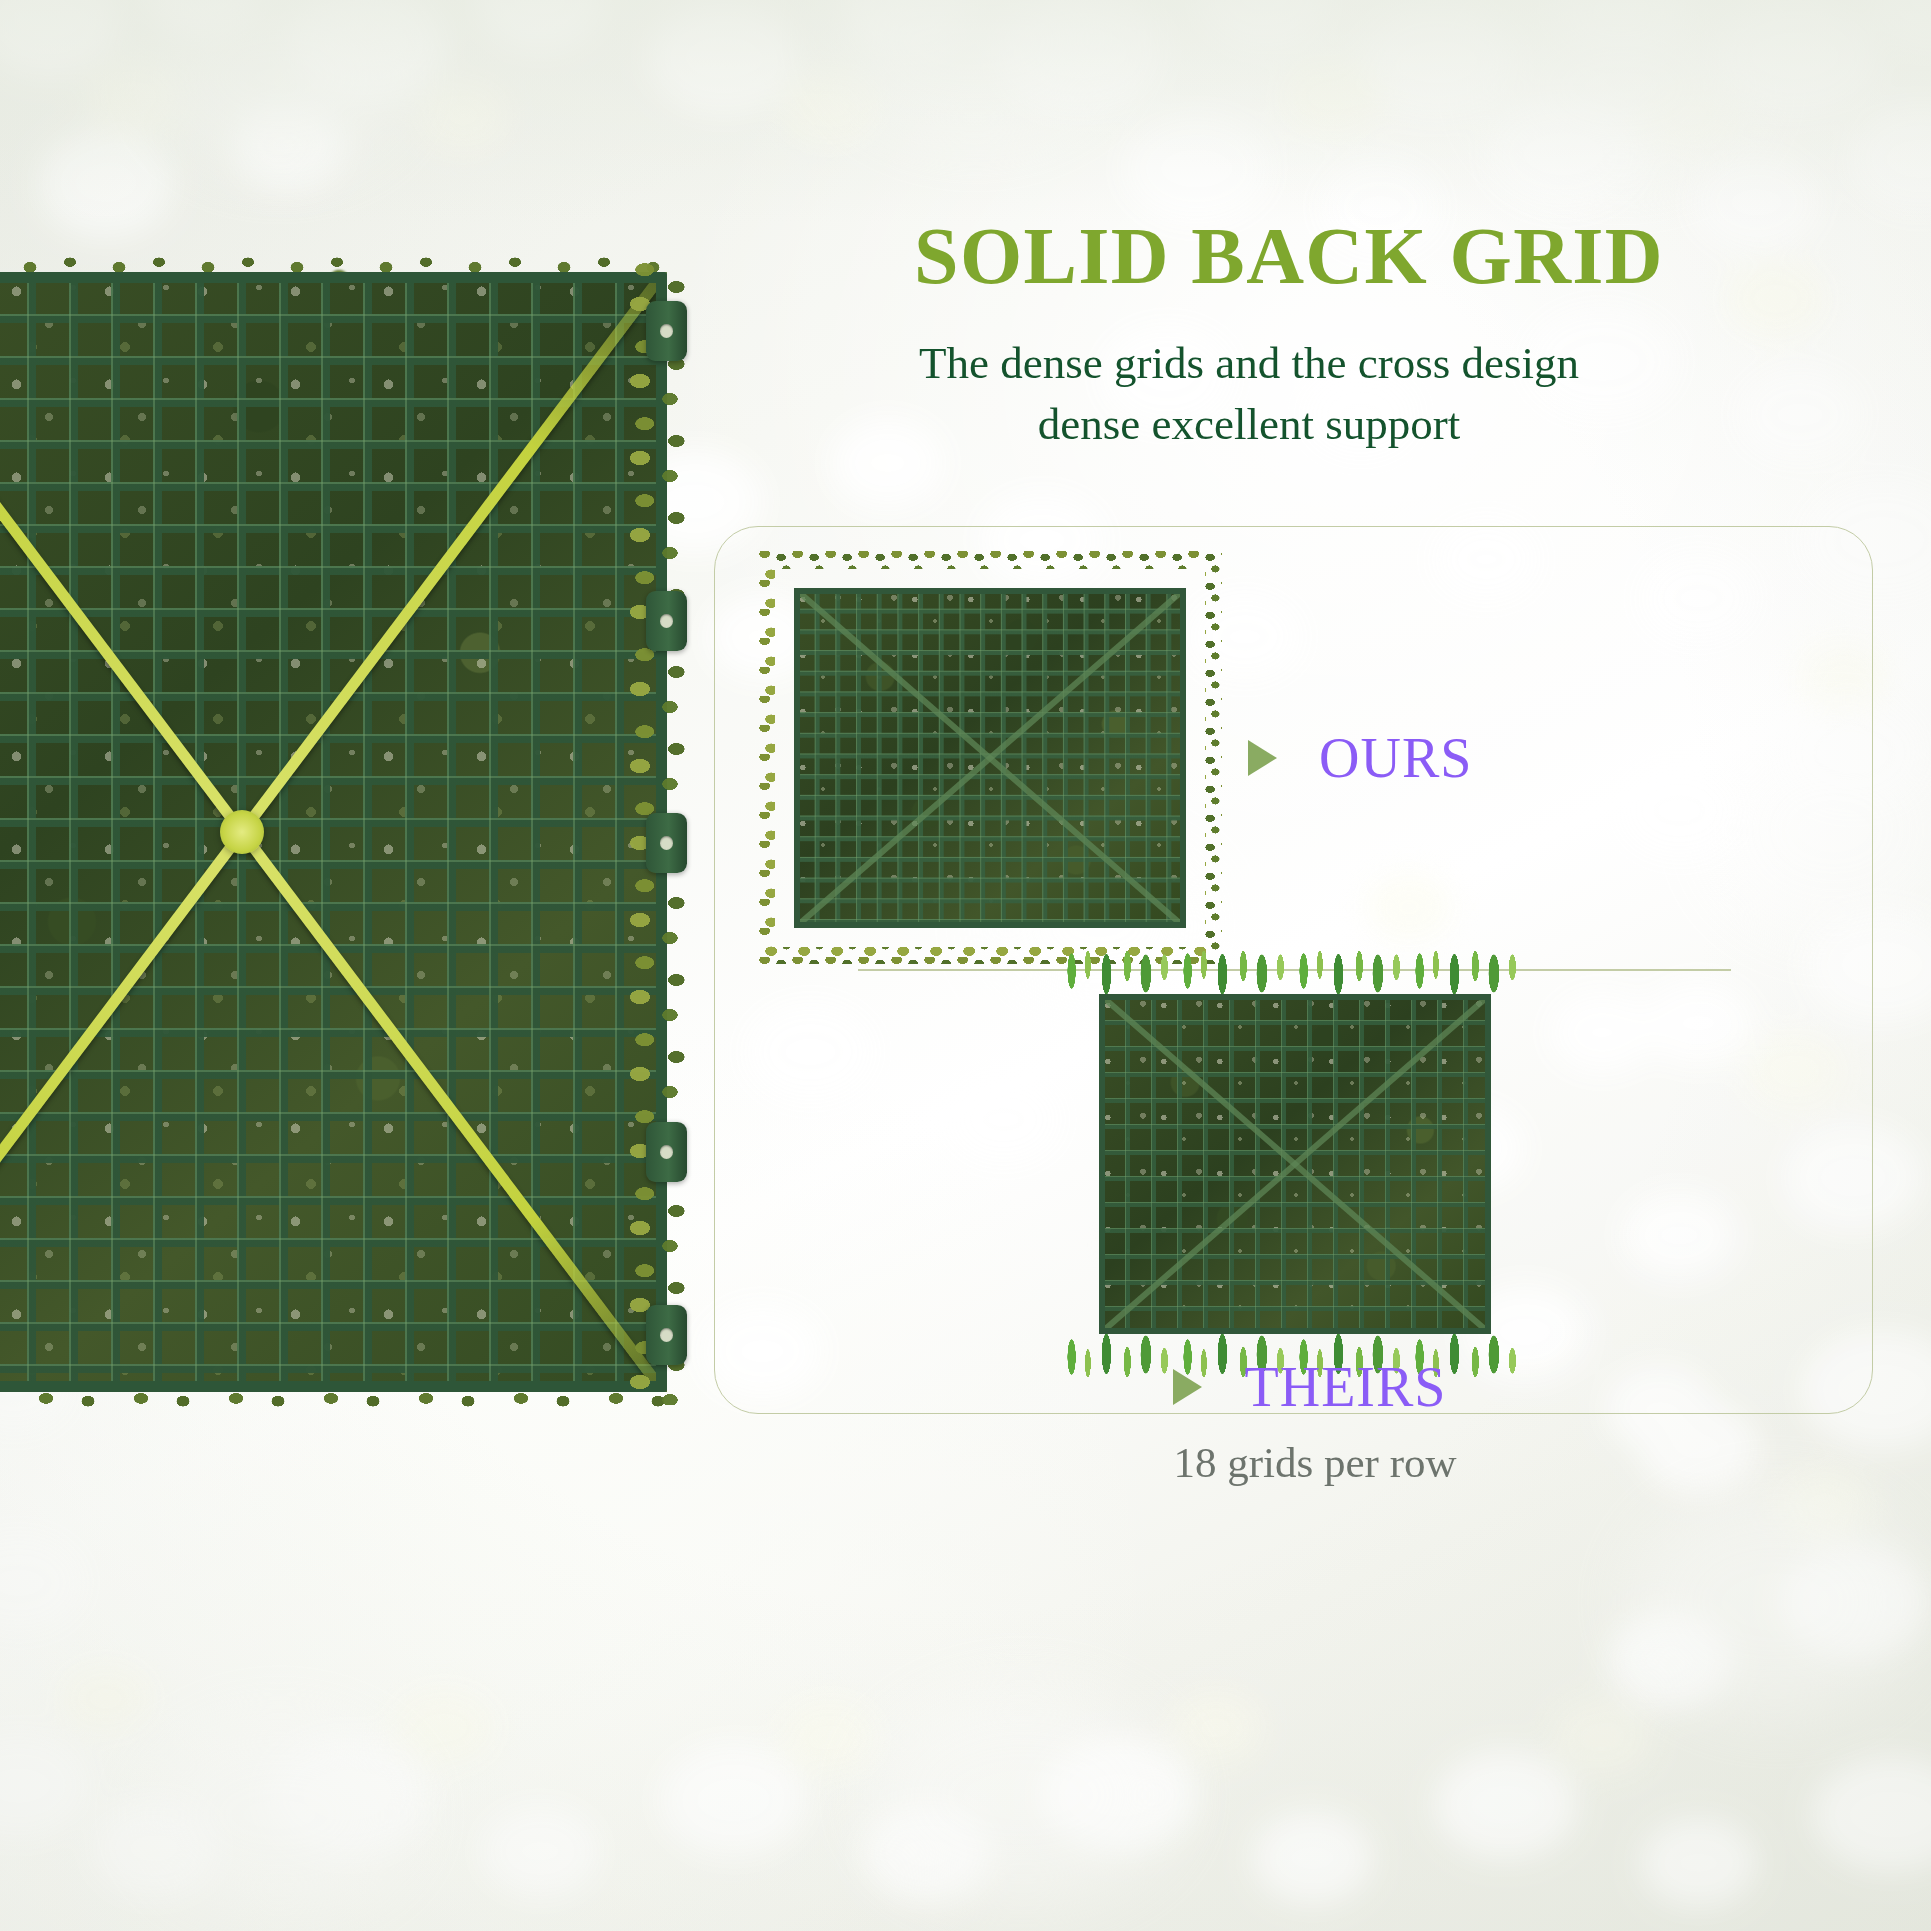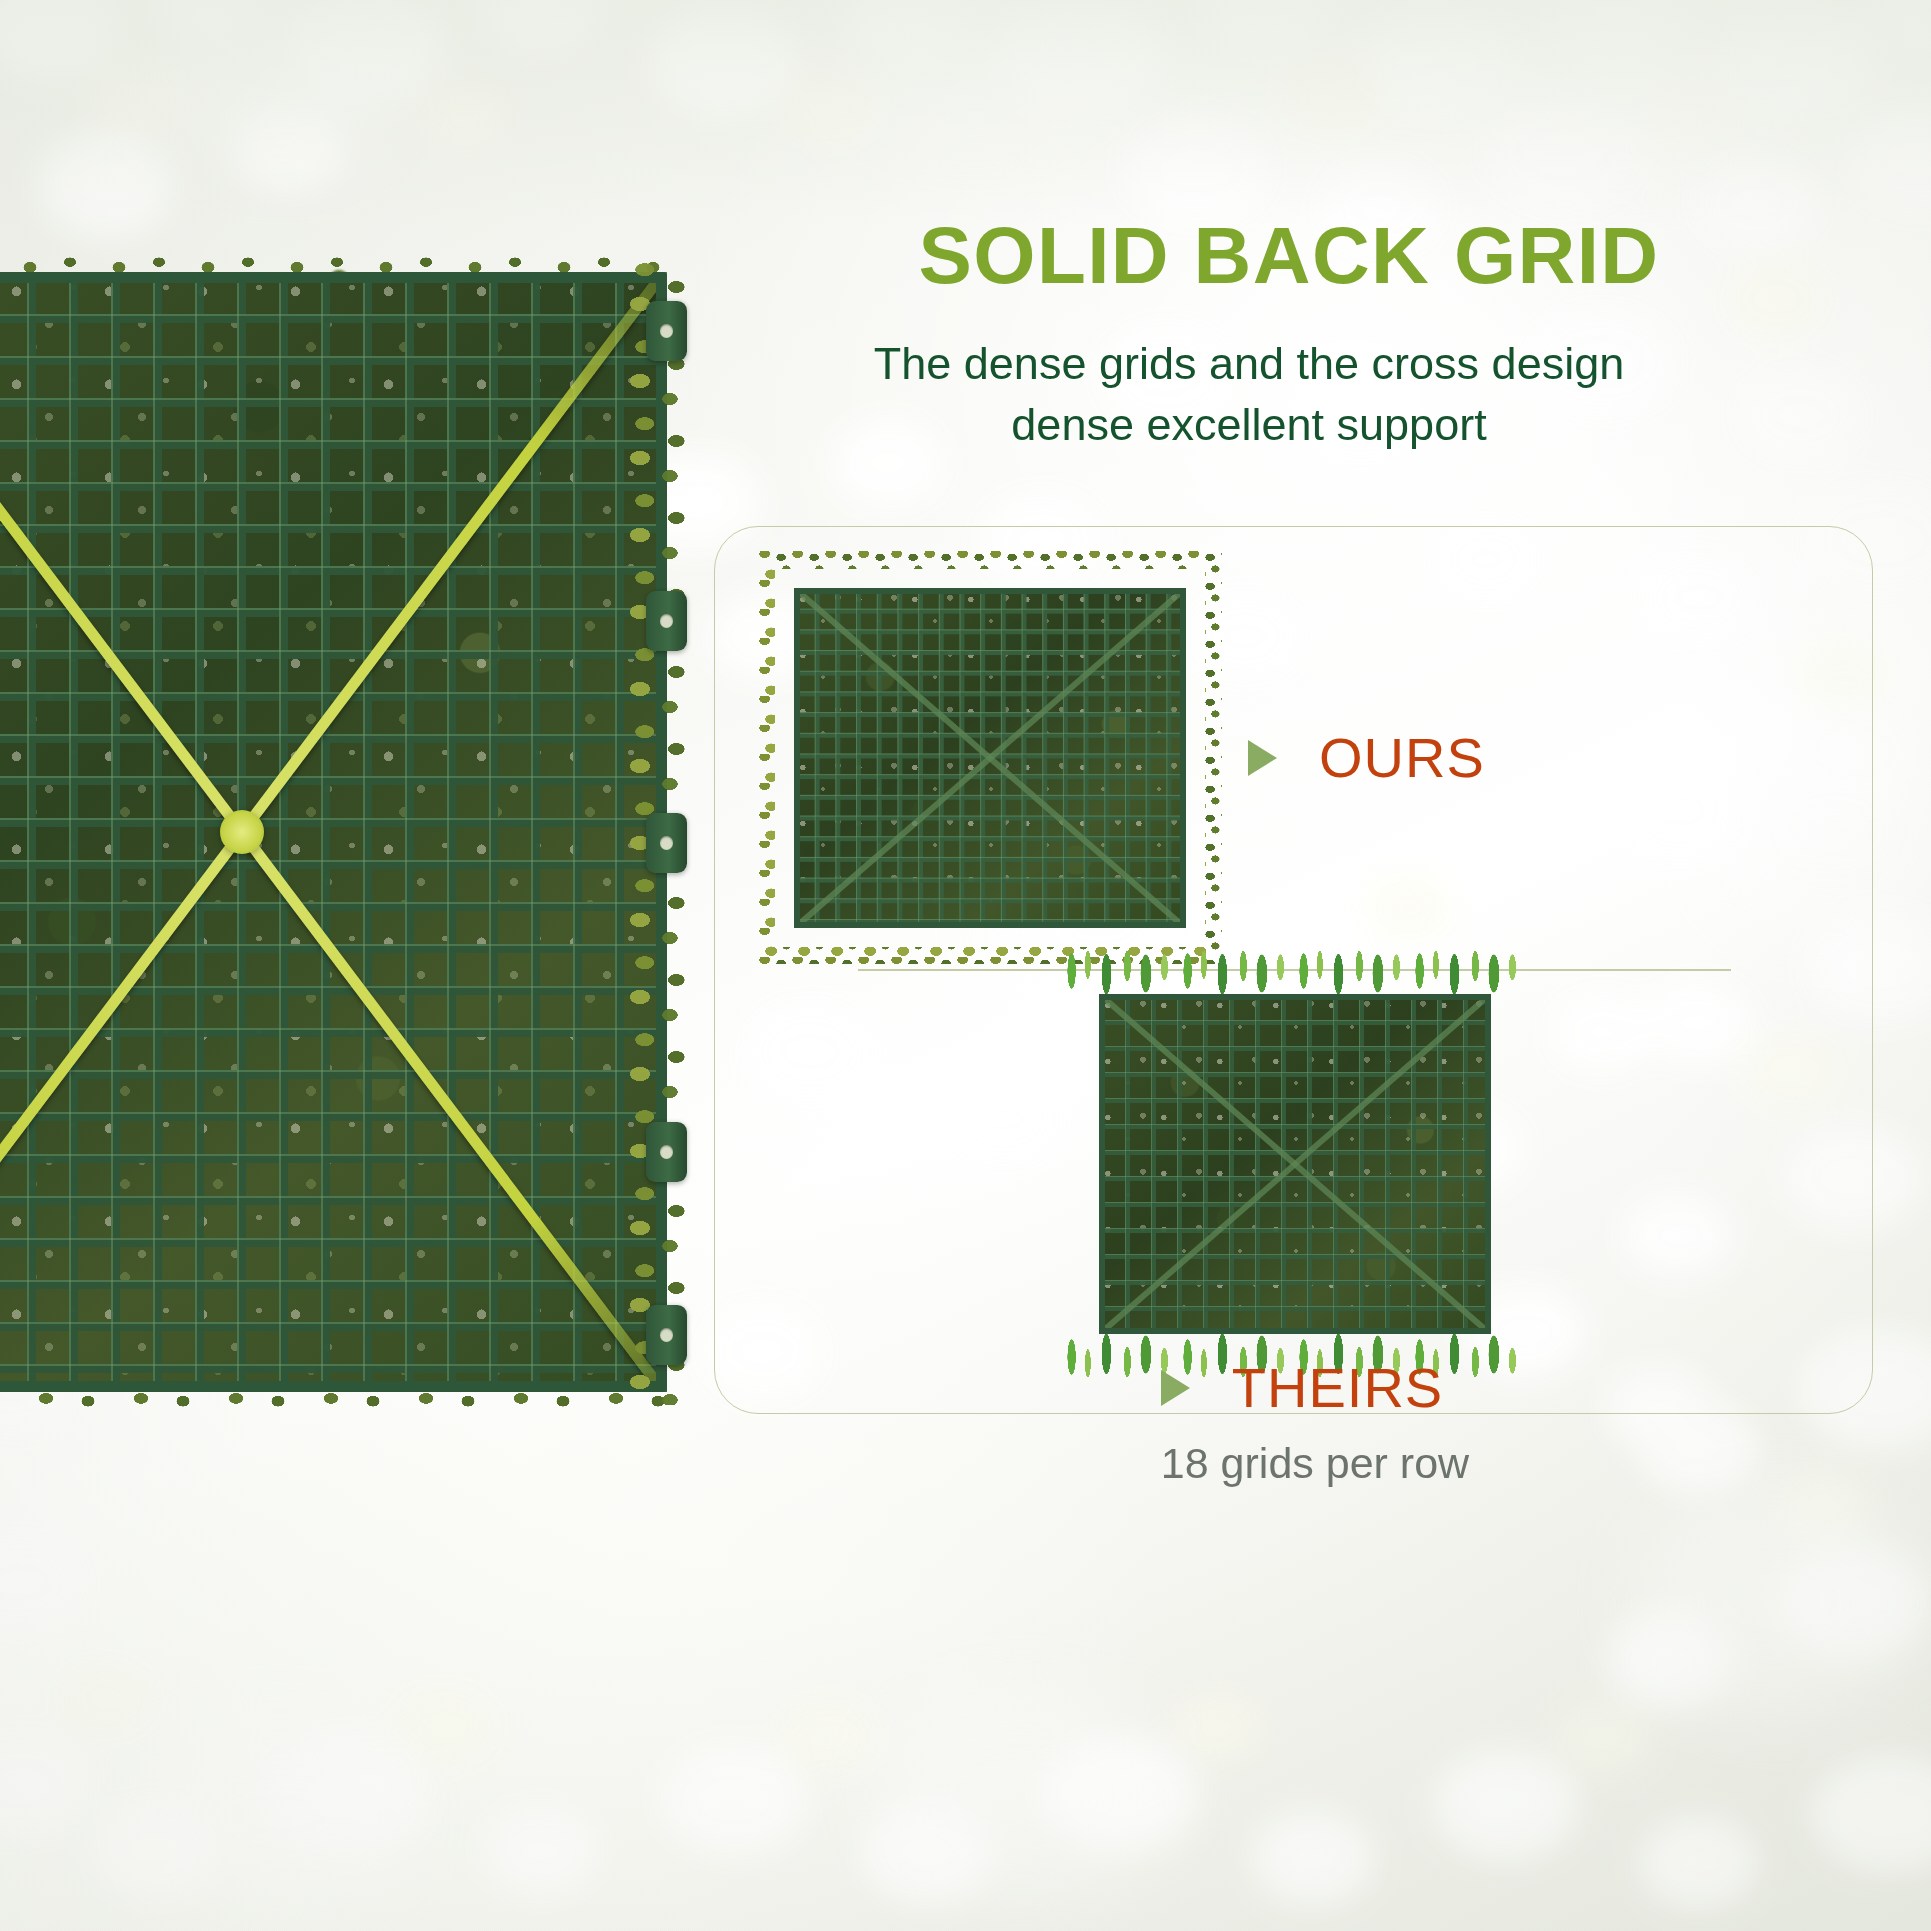--- a/index.html
+++ b/index.html
@@ -10,20 +10,21 @@
     overflow: hidden;
     font-family: "Liberation Sans", sans-serif;
   }
 
   #stage {
     position: relative;
     width: 1931px;
     height: 1931px;
     background: #f2f3ef;
     overflow: hidden;
+    font-family: Liberation Serif, serif;
   }
 
   
   .bg-base {
     position: absolute;
     inset: 0;
     background:
       radial-gradient(ellipse 60% 50% at 70% 20%, #ffffff 0%, rgba(255,255,255,0) 60%),
       radial-gradient(ellipse 55% 45% at 25% 80%, #fbfcf8 0%, rgba(255,255,255,0) 65%),
       linear-gradient(155deg, #eef0ea 0%, #f6f7f2 28%, #ffffff 55%, #f3f4ee 78%, #eaece4 100%);
@@ -374,21 +375,21 @@
   }
   .tri-icon {
     width: 0; height: 0;
     border-left: 29px solid #8aab62;
     border-top: 18.3px solid transparent;
     border-bottom: 18.3px solid transparent;
     flex: 0 0 auto;
   }
   .cmp-title {
     font-size: 56px;
-    color: #c2410c;
+    color: #8b5cf6;
     letter-spacing: 1px;
     white-space: nowrap;
   }
   .cmp-sub {
     margin-top: 19.3px;
     font-size: 43px;
     color: #6d746d;
     white-space: nowrap;
   }
 </style>

